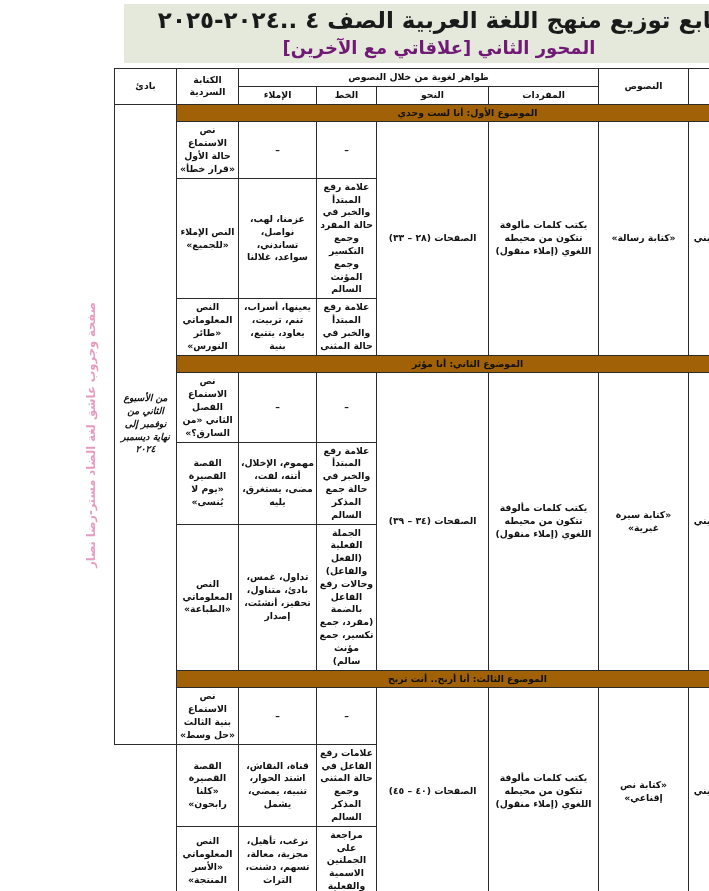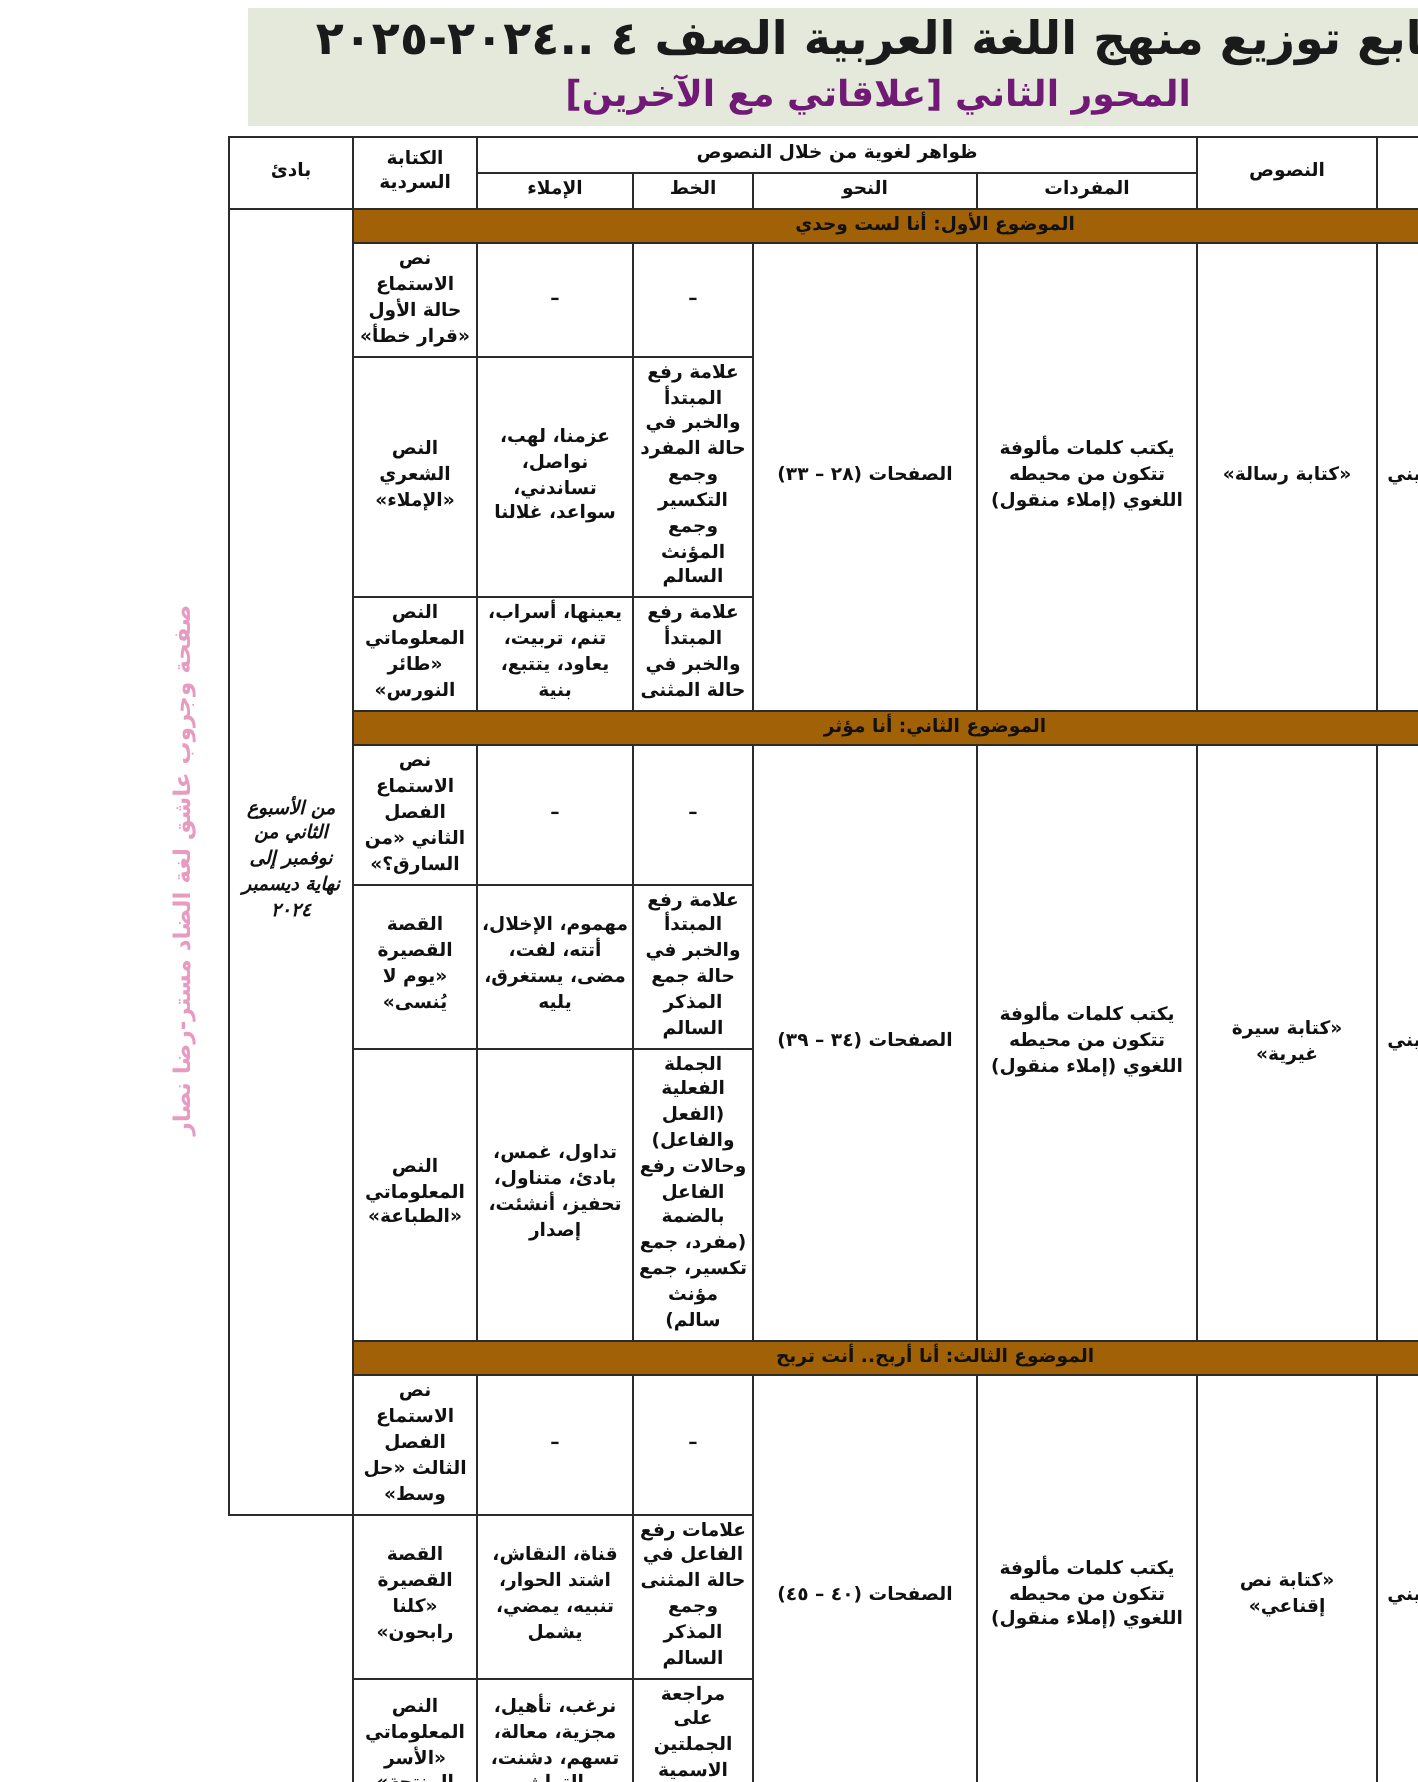--- a/index.html
+++ b/index.html
@@ -173,21 +173,21 @@
         <td class="sideways" rowspan="3">«كتابة رسالة»</td>
         <td class="sideways" rowspan="3">يكتب كلمات مألوفة تتكون من محيطه اللغوي (إملاء منقول)</td>
         <td class="sideways" rowspan="3">الصفحات (٢٨ – ٣٣)</td>
         <td class="dash">–</td>
         <td class="dash">–</td>
         <td class="texts">نص الاستماع حالة الأول «قرار خطأ»</td>
       </tr>
       <tr>
         <td>علامة رفع المبتدأ والخبر في حالة المفرد وجمع التكسير وجمع المؤنث السالم</td>
         <td>عزمنا، لهب، نواصل، تساندني، سواعد، غلالنا</td>
-        <td class="texts">النص الشعري «الإملاء»</td>
+        <td class="texts">النص الإملاء «للجميع»</td>
       </tr>
       <tr>
         <td>علامة رفع المبتدأ والخبر في حالة المثنى</td>
         <td>يعينها، أسراب، تنم، تربيت، يعاود، يتتبع، بنية</td>
         <td class="texts">النص المعلوماتي «طائر النورس»</td>
       </tr>
 
       <tr>
         <td class="section-title" colspan="7">الموضوع الثاني: أنا مؤثر</td>
       </tr>
@@ -214,21 +214,21 @@
       <tr>
         <td class="section-title" colspan="7">الموضوع الثالث: أنا أربح.. أنت تربح</td>
       </tr>
       <tr>
         <td class="sideways" rowspan="3">تقييم تكويني</td>
         <td class="sideways" rowspan="3">«كتابة نص إقناعي»</td>
         <td class="sideways" rowspan="3">يكتب كلمات مألوفة تتكون من محيطه اللغوي (إملاء منقول)</td>
         <td class="sideways" rowspan="3">الصفحات (٤٠ – ٤٥)</td>
         <td class="dash">–</td>
         <td class="dash">–</td>
-        <td class="texts">نص الاستماع الفصل الثالث «حل وسط»</td>
+        <td class="texts">نص الاستماع بنية الثالث «حل وسط»</td>
       </tr>
       <tr>
         <td>علامات رفع الفاعل في حالة المثنى وجمع المذكر السالم</td>
         <td>قناة، النقاش، اشتد الحوار، تنبيه، يمضي، يشمل</td>
         <td class="texts">القصة القصيرة «كلنا رابحون»</td>
       </tr>
       <tr>
         <td>مراجعة على الجملتين الاسمية والفعلية</td>
         <td>نرغب، تأهيل، مجزية، معالة، تسهم، دشنت، التراث</td>
         <td class="texts">النص المعلوماتي «الأسر المنتجة»</td>

